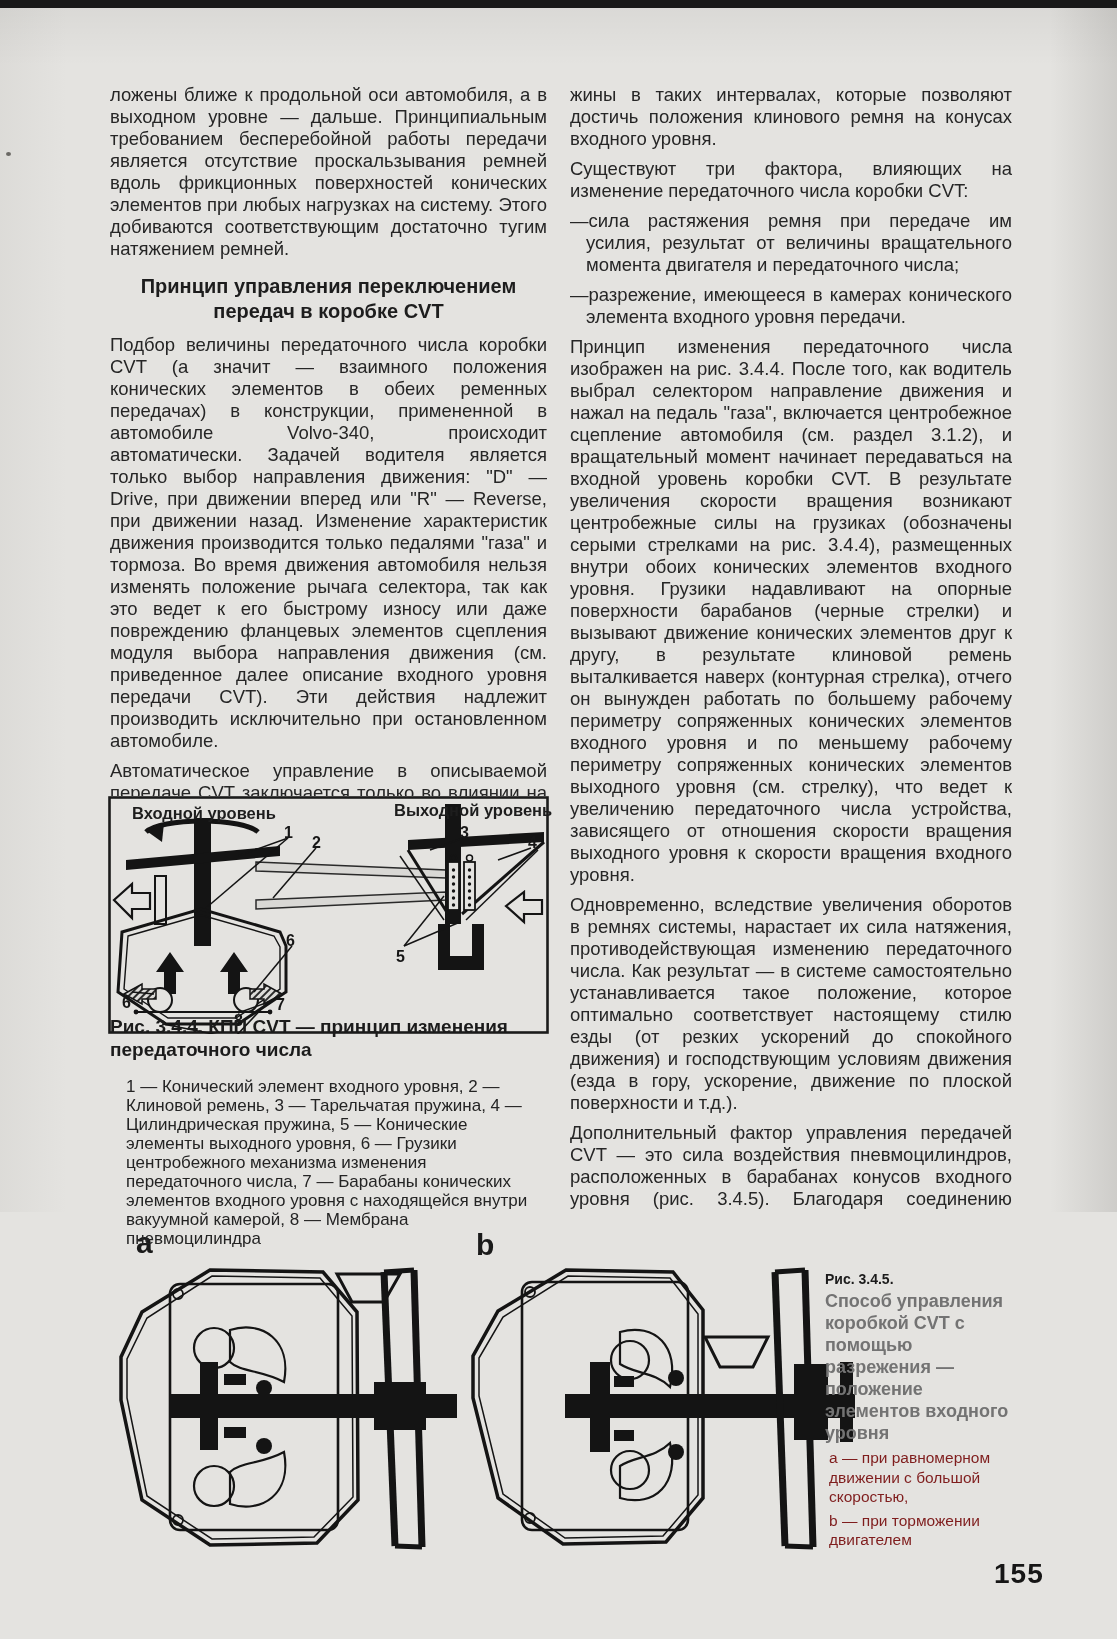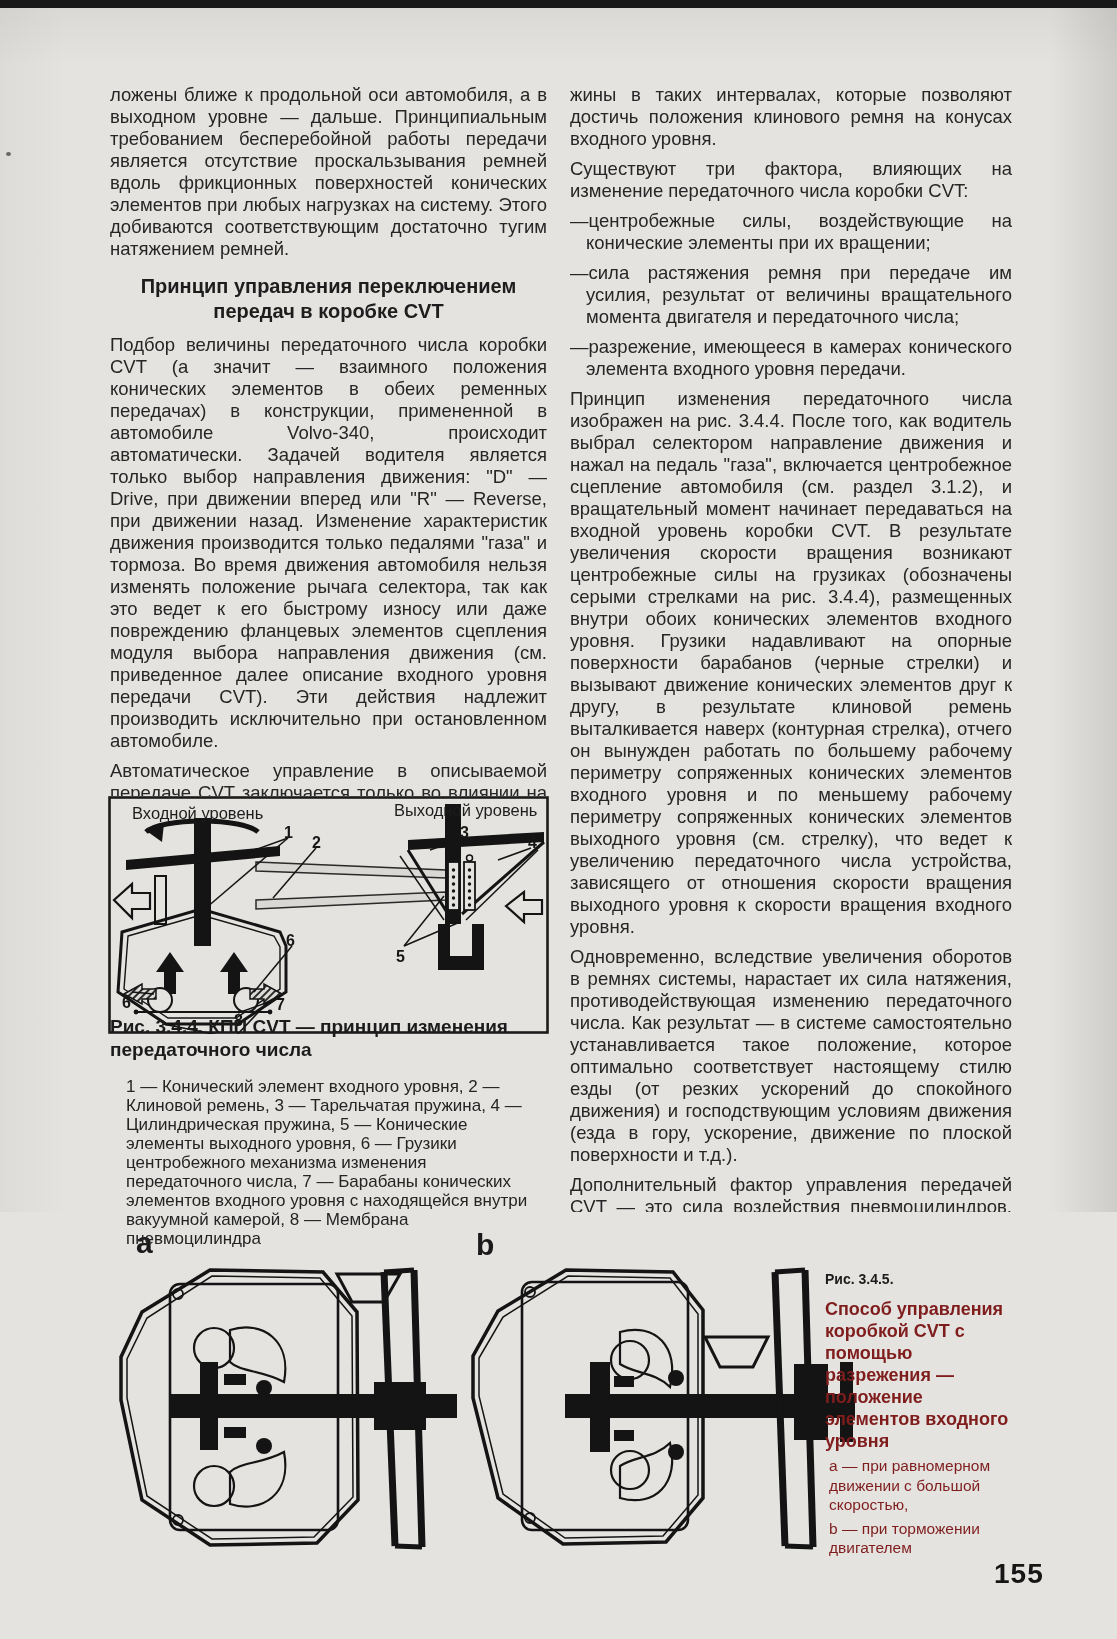--- a/index.html
+++ b/index.html
@@ -20,40 +20,40 @@
   .col-left{left:110px;top:84px;width:437px;}
   .col-right{left:570px;top:84px;width:442px;}
   .col p{margin:0 0 8px 0;}
   .col p.bullet{padding-left:16px;text-indent:-16px;margin-bottom:8px;}
   h2.section{font-size:20px;line-height:25px;font-weight:700;color:#1d1d1d;margin:14px 0 10px 0;text-align:center;}
 
   .figbox{
     position:absolute;left:108px;top:796px;width:441px;height:238px;
     background:#e4e3e0;z-index:2;
   }
-  .figbox .flabel{position:absolute;font-weight:400;font-size:16.5px;color:#1d1d1d;white-space:nowrap;}
+  .figbox .flabel{position:absolute;font-weight:700;font-size:16.5px;color:#1d1d1d;white-space:nowrap;}
   .flabel-in{left:24px;top:8px;}
   .flabel-out{left:286px;top:5px;}
   .callout{position:absolute;font-weight:700;font-size:16px;color:#161616;z-index:3;}
 
   .fig344-caption{position:absolute;left:110px;top:1015px;width:442px;z-index:3;}
   .fig344-caption .cap-title{font-weight:700;font-size:19px;line-height:23px;color:#1b1b1b;margin:0 0 6px 0;}
   .fig344-caption .cap-body{font-size:17px;line-height:19px;color:#242424;margin:16px;}
 
   .bottom-strip{position:absolute;left:0;top:1212px;width:1117px;height:427px;background:#e4e3e0;z-index:2;}
   .diag{position:absolute;}
   .diag-a{left:112px;top:0;}
   .diag-b{left:470px;top:0;}
   .ab-label{position:absolute;font-size:30px;font-weight:700;color:#1a1a1a;}
   .label-a{left:136px;top:14px;}
   .label-b{left:476px;top:16px;}
 
   .fig345-caption{position:absolute;left:825px;top:56px;width:192px;z-index:3;}
   .fig345-caption .cap-num{font-weight:700;font-size:14px;line-height:22px;color:#1b1b1b;margin:0;}
-  .fig345-caption .cap-bold{font-weight:700;font-size:18px;line-height:22px;color:#7f1d1d;margin:8px 0 2px 0;}
+  .fig345-caption .cap-bold{font-weight:700;font-size:18px;line-height:22px;color:#737373;margin:0 0 2px 0;}
   .fig345-caption .cap-item{font-size:15.5px;line-height:19.5px;color:#7f1d1d;margin:4px;}
 
   .page-number{position:absolute;left:994px;top:346px;font-size:28px;font-weight:700;color:#161616;letter-spacing:1px;z-index:3;}
 
   svg{display:block;}
 </style>
 </head>
 <body>
 
 <div class="edge-top"></div>
@@ -62,21 +62,20 @@
 <div class="col col-left">
   <p>ложены ближе к продольной оси автомобиля, а в выходном уровне — дальше. Принципиальным требованием бесперебойной работы передачи является отсутствие проскальзывания ремней вдоль фрикционных поверхностей конических элементов при любых нагрузках на систему. Этого добиваются соответствующим достаточно тугим натяжением ремней.</p>
   <h2 class="section">Принцип управления переключением передач в коробке CVT</h2>
   <p>Подбор величины передаточного числа коробки CVT (а значит — взаимного положения конических элементов в обеих ременных передачах) в конструкции, примененной в автомобиле Volvo-340, происходит автоматически. Задачей водителя является только выбор направления движения: "D" — Drive, при движении вперед или "R" — Reverse, при движении назад. Изменение характеристик движения производится только педалями "газа" и тормоза. Во время движения автомобиля нельзя изменять положение рычага селектора, так как это ведет к его быстрому износу или даже повреждению фланцевых элементов сцепления модуля выбора направления движения (см. приведенное далее описание входного уровня передачи CVT). Эти действия надлежит производить исключительно при остановленном автомобиле.</p>
   <p>Автоматическое управление в описываемой передаче CVT заключается только во влиянии на конические элементы входного уровня передачи; взаимная установка расстояния между коническими элементами выходного уровня производится системой тарельчатых пружин и цилиндрической пру-</p>
 </div>
 
 <div class="col col-right">
   <p>жины в таких интервалах, которые позволяют достичь положения клинового ремня на конусах входного уровня.</p>
   <p>Существуют три фактора, влияющих на изменение передаточного числа коробки CVT:</p>
-  <p class="bullet">—центробежные силы, воздействующие на конические элементы при их вращении;</p>
   <p class="bullet">—сила растяжения ремня при передаче им усилия, результат от величины вращательного момента двигателя и передаточного числа;</p>
   <p class="bullet">—разрежение, имеющееся в камерах конического элемента входного уровня передачи.</p>
   <p>Принцип изменения передаточного числа изображен на рис. 3.4.4. После того, как водитель выбрал селектором направление движения и нажал на педаль "газа", включается центробежное сцепление автомобиля (см. раздел 3.1.2), и вращательный момент начинает передаваться на входной уровень коробки CVT. В результате увеличения скорости вращения возникают центробежные силы на грузиках (обозначены серыми стрелками на рис. 3.4.4), размещенных внутри обоих конических элементов входного уровня. Грузики надавливают на опорные поверхности барабанов (черные стрелки) и вызывают движение конических элементов друг к другу, в результате клиновой ремень выталкивается наверх (контурная стрелка), отчего он вынужден работать по большему рабочему периметру сопряженных конических элементов входного уровня и по меньшему рабочему периметру сопряженных конических элементов выходного уровня (см. стрелку), что ведет к увеличению передаточного числа устройства, зависящего от отношения скорости вращения выходного уровня к скорости вращения входного уровня.</p>
   <p>Одновременно, вследствие увеличения оборотов в ремнях системы, нарастает их сила натяжения, противодействующая изменению передаточного числа. Как результат — в системе самостоятельно устанавливается такое положение, которое оптимально соответствует настоящему стилю езды (от резких ускорений до спокойного движения) и господствующим условиям движения (езда в гору, ускорение, движение по плоской поверхности и т.д.).</p>
   <p>Дополнительный фактор управления передачей CVT — это сила воздействия пневмоцилиндров, расположенных в барабанах конусов входного уровня (рис. 3.4.5). Благодаря соединению замкнутых пространств по обеим сторонам рабочей мембраны цилиндров со впускным каналом двигателя становится возможным с помощью четырехуровневого управляющего клапана подвести разрежение к камерам и воздействовать на взаимное</p>
 </div>
 
 <div class="figbox">
   <span class="flabel flabel-in">Входной уровень</span>
   <span class="flabel flabel-out">Выходной уровень</span>

